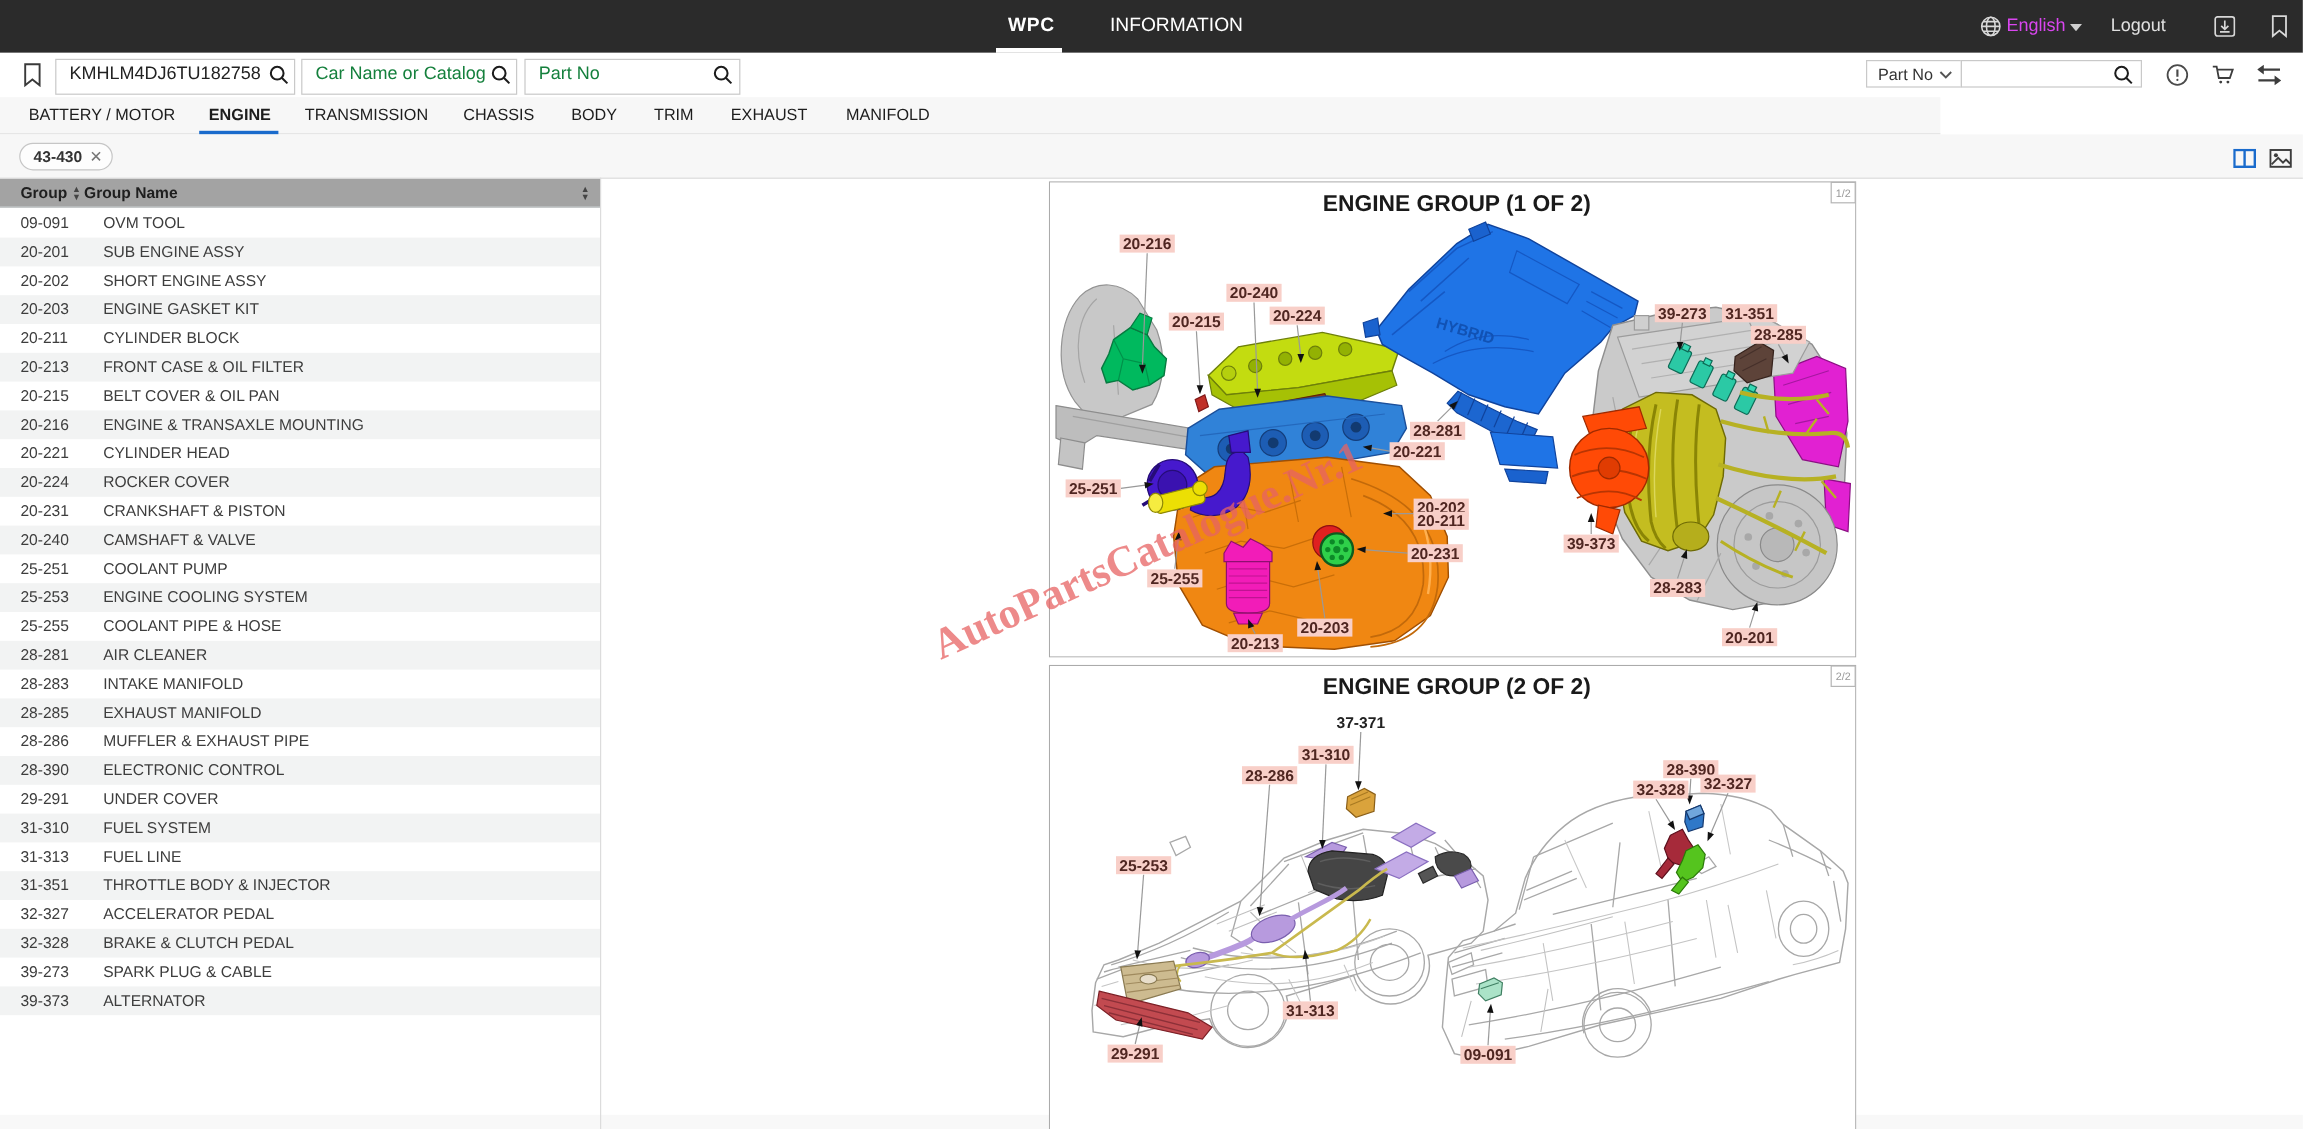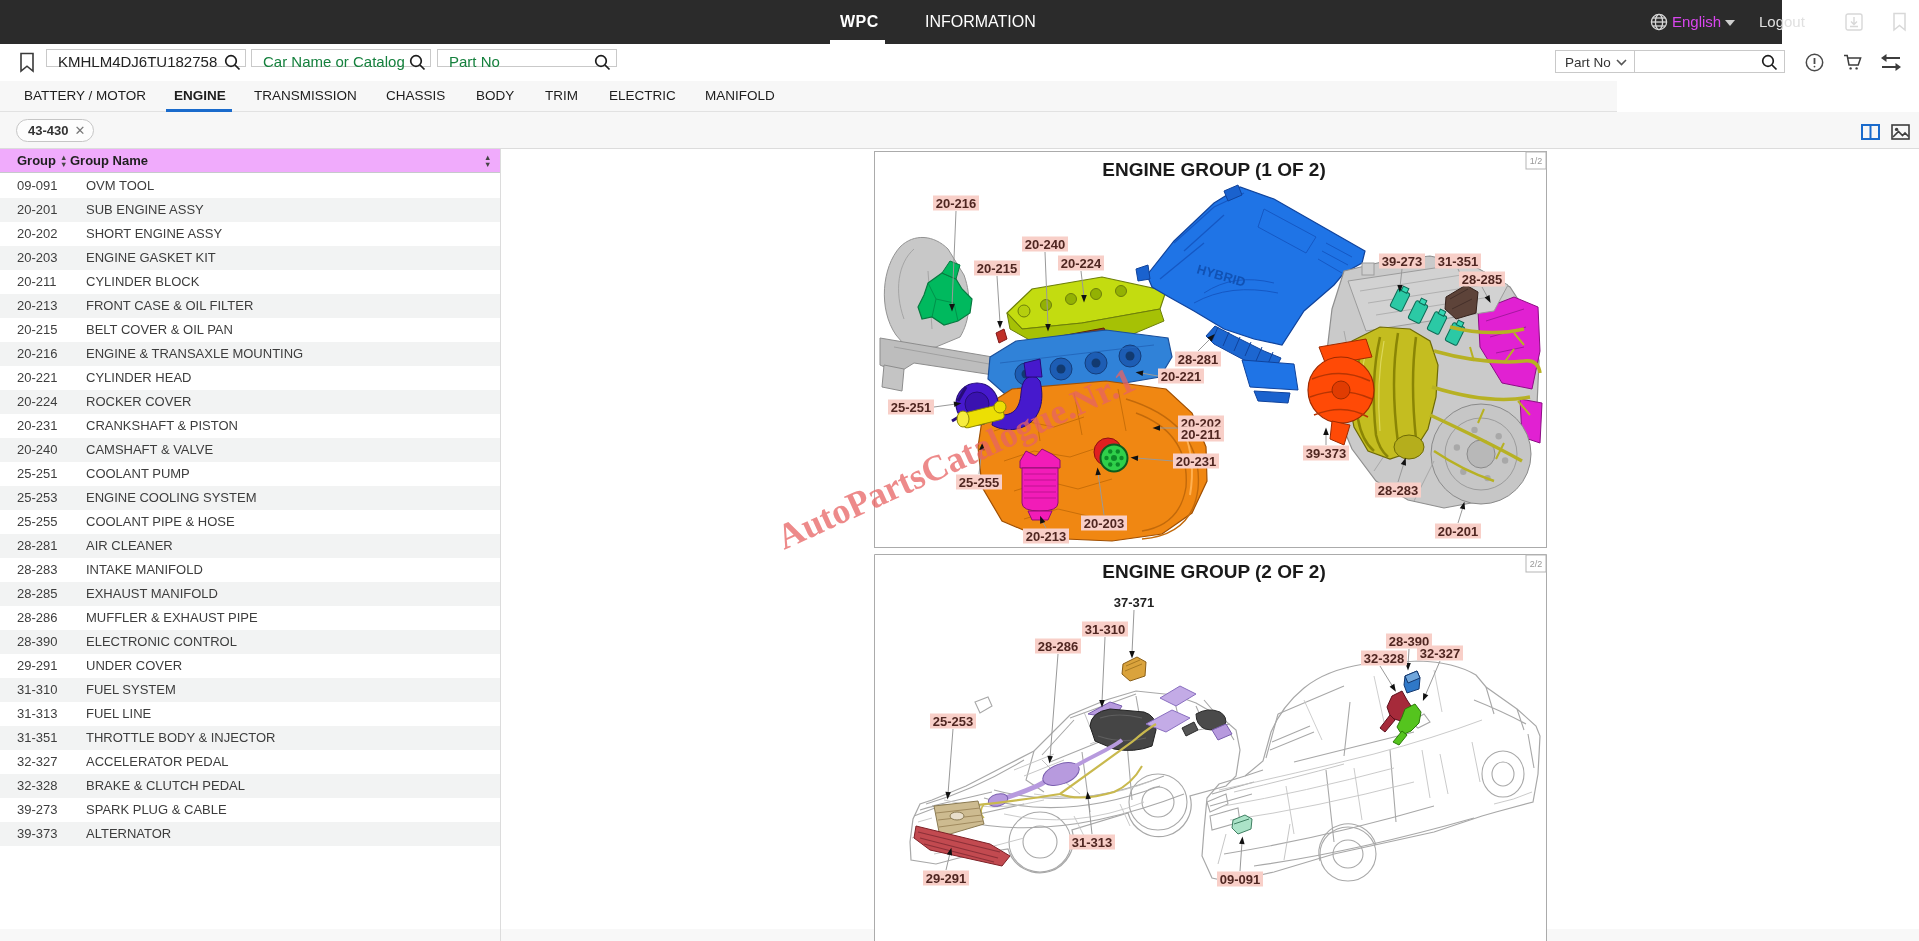--- a/index.html
+++ b/index.html
@@ -1,46 +1,46 @@
 <!DOCTYPE html>
 <html><head>
 <meta charset="utf-8">
 <style>
 * { margin:0; padding:0; box-sizing:border-box; }
 html,body { width:1919px; height:941px; overflow:hidden; background:#fff;
   font-family:"Liberation Sans", sans-serif; }
 .abs { position:absolute; }
 
-#topbar { position:absolute; left:0; top:0; width:1782px; height:44px; background:#2b2b2b; }
+#topbar { position:absolute; left:0; top:0; width:1919px; height:44px; background:#2b2b2b; }
 #topbar .tab { position:absolute; top:0; height:44px; line-height:44px; color:#fff; font-size:16px; }
 #wpc { left:840px; font-weight:bold; letter-spacing:0.5px; }
 #wpcline { position:absolute; left:830px; top:40px; width:55px; height:4px; background:#fff; }
 #info { left:925px; color:#b9b9b9; }
 #lang { position:absolute; left:1672px; top:0; height:44px; line-height:44px; color:#d946ef; font-size:15px; }
 #logout { position:absolute; left:1759px; top:0; height:44px; line-height:44px; color:#e0e0e0; font-size:15px; }
 
 #toolbar { position:absolute; left:0; top:44px; width:1919px; height:37px; background:#fff; }
-.sbox { position:absolute; top:5px; height:18px; border:1px solid #c9c9c9; background:#fff; font-size:15px; color:#222; }
+.sbox { position:absolute; top:5px; height:30px; border:1px solid #c9c9c9; background:#fff; font-size:15px; color:#222; }
 .sbox .ph { color:#15803d; }
 .sbox span { display:inline-block; margin-left:11px; line-height:23px; }
 .mag { position:absolute; top:4px; }
 .vinfo { position:absolute; top:0; height:37px; line-height:37px; font-weight:bold; font-size:12.5px; color:#2f5fa7; }
 .vsep { color:#7a93c0; font-weight:normal; padding:0 8px; }
 
 #tabs { position:absolute; left:0; top:81px; width:1617px; height:31px; background:#f7f7f7; border-bottom:1px solid #e2e2e2; }
 #tabs .t { position:absolute; top:0; height:31px; line-height:29px; font-size:13.5px; color:#1d1d1d; }
 #tabs .act { font-weight:bold; }
 #tabuline { position:absolute; left:166px; top:28px; width:66px; height:3px; background:#1a6bcc; }
 
 #chiprow { position:absolute; left:0; top:112px; width:1919px; height:37px; background:#f7f7f7; border-bottom:1px solid #dcdcdc; }
 #chip { position:absolute; left:16px; top:7px; height:23px; border:1px solid #c6c6c6; border-radius:12px; background:#fdfdfd; font-size:13px; font-weight:bold; color:#333; line-height:21px; padding:0 8px 0 11px; }
 #chip .x { font-weight:normal; color:#777; margin-left:6px; font-size:13px; }
 
 #tablewrap { position:absolute; left:0; top:149px; width:500px; height:792px; background:#fff; }
-#thead { position:absolute; left:0; top:0; width:500px; height:24px; background:#f0abfc; border-bottom:1px solid #c6cacc; font-size:13px; font-weight:bold; color:#1f1f1f; }
+#thead { position:absolute; left:0; top:0; width:500px; height:24px; background:#a3a3a3; border-bottom:1px solid #c6cacc; font-size:13px; font-weight:bold; color:#1f1f1f; }
 #thead .g { position:absolute; left:17px; top:0; line-height:24px; }
 #thead .gn { position:absolute; left:70px; top:0; line-height:24px; }
 .sorti { position:absolute; top:1px; width:9px; height:22px; color:#444; }
 .sorti i { position:absolute; left:0; font-style:normal; font-size:7.5px; line-height:10px; }
 .sorti .up { top:3px; }
 .sorti .dn { top:10px; }
 .row { position:absolute; left:0; width:500px; height:24px; font-size:13px; color:#3d3d3d; }
 .row.alt { background:#f2f3f3; }
 .row .c1 { position:absolute; left:17px; line-height:24px; }
 .row .c2 { position:absolute; left:86px; line-height:24px; }
@@ -130,21 +130,21 @@
     </svg>
 </div>
 
 <div id="tabs">
   <span class="t" style="left:24px">BATTERY / MOTOR</span>
   <span class="t act" style="left:174px">ENGINE</span>
   <span class="t" style="left:254px">TRANSMISSION</span>
   <span class="t" style="left:386px">CHASSIS</span>
   <span class="t" style="left:476px">BODY</span>
   <span class="t" style="left:545px">TRIM</span>
-  <span class="t" style="left:609px">ELECTRIC</span>
+  <span class="t" style="left:609px">EXHAUST</span>
   <span class="t" style="left:705px">MANIFOLD</span>
   <div id="tabuline"></div>
 </div>
 
 <div id="chiprow">
   <div id="chip">43-430<span class="x">✕</span></div>
   <svg class="abs" style="left:1861px;top:12px" width="19" height="16" viewBox="0 0 19 16" fill="none" stroke="#1a6bcc" stroke-width="2">
       <rect x="1" y="1" width="17" height="14"></rect>
       <line x1="9.5" y1="1" x2="9.5" y2="15"></line>
     </svg>

